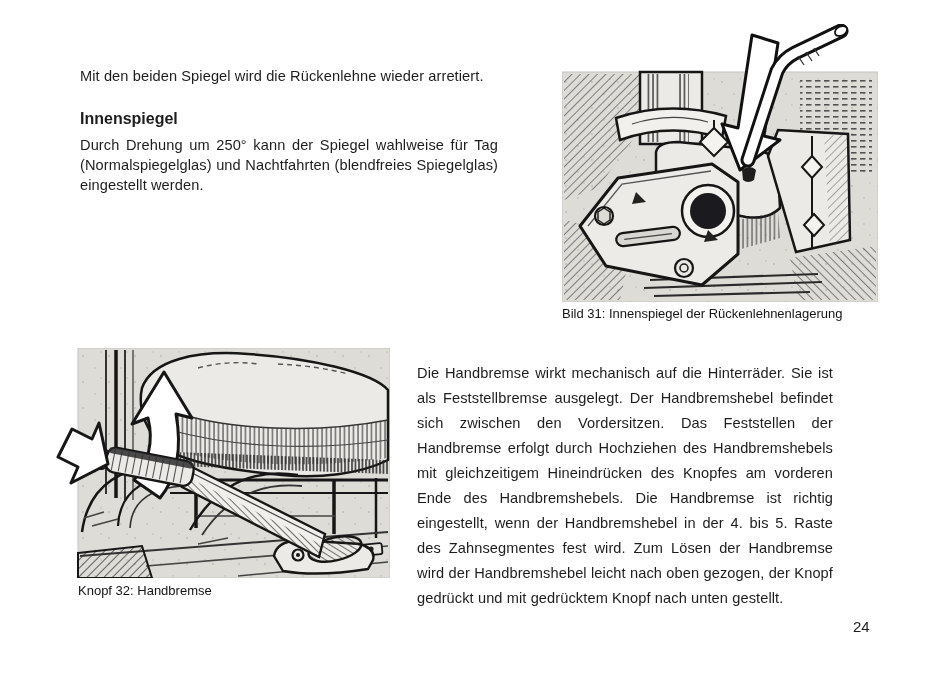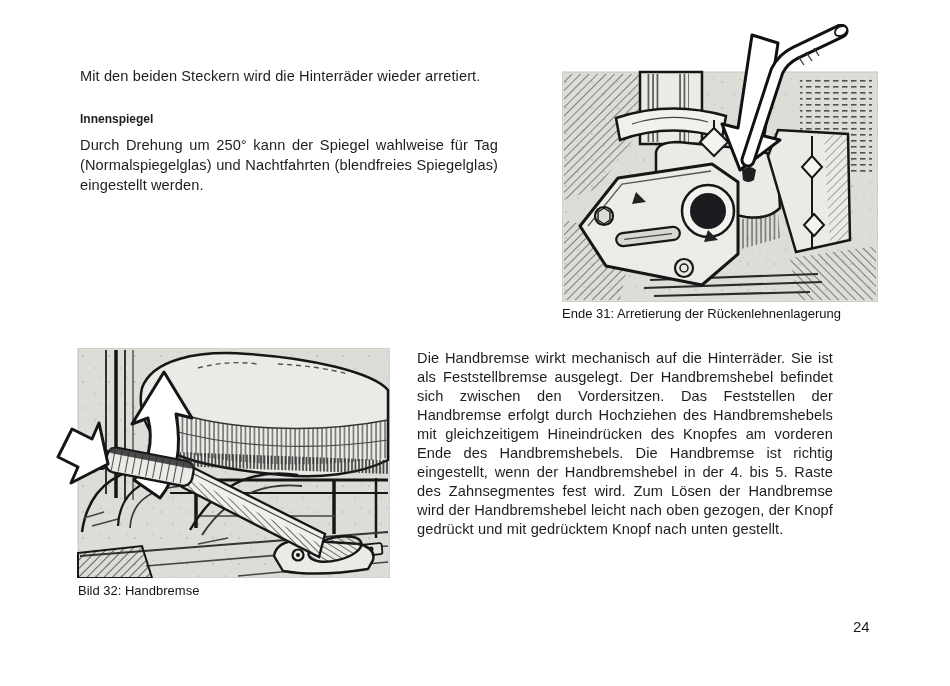--- a/index.html
+++ b/index.html
@@ -1,48 +1,48 @@
 <!DOCTYPE html>
 <html><head>
 <meta charset="utf-8">
 <style>
   html,body { margin:0; padding:0; background:#ffffff; }
   .page {
     position:relative; width:950px; height:686px; background:#ffffff;
     font-family:"Liberation Sans", sans-serif; color:#1d1d1d; overflow:hidden;
   }
   .body-text { font-size:14.6px; line-height:20px; text-align:justify; margin:0; letter-spacing:0.1px; }
-  .heading   { font-size:12px; font-weight:bold; margin:0; line-height:20px; }
+  .heading   { font-size:16px; font-weight:bold; margin:0; line-height:20px; }
   .caption   { font-size:13px; line-height:17px; margin:0; color:#141414; }
 
   .col-left  { position:absolute; left:80px;  top:66px;  width:418px; }
   .col-left .heading { margin-top:23px; }
   .col-left .body-text + .heading + .body-text,
   .col-left .heading + .body-text { margin-top:6px; }
 
   .col-right { position:absolute; left:417px; top:349px; width:416px; }
-  .col-right .body-text { margin-top:0; line-height:19px; }
+  .col-right .body-text { margin-top:12px; line-height:25px; }
 
   figure { margin:0; padding:0; position:absolute; }
   .figure-31 { left:562px; top:24px;  width:316px; }
   .figure-31 .caption { margin-top:3px; }
   .figure-32 { left:56px;  top:348px; width:334px; }
   .figure-32 .caption { margin-top:4px; margin-left:22px; }
 
   .page-number { position:absolute; left:853px; top:618px; font-size:15px; }
 
   svg { display:block; }
 </style>
 </head>
 <body>
 
 <div class="page">
 
   <div class="col-left">
-    <p class="body-text">Mit den beiden Steckern wird die Hinterräder wieder arretiert.</p>
+    <p class="body-text">Mit den beiden Spiegel wird die Rückenlehne wieder arretiert.</p>
     <h2 class="heading">Innenspiegel</h2>
     <p class="body-text">Durch Drehung um 250° kann der Spiegel wahlweise für Tag (Normalspiegelglas) und Nachtfahrten (blendfreies Spiegelglas) eingestellt werden.</p>
   </div>
 
   <figure class="figure-31">
     <svg width="316" height="278" viewBox="0 0 316 278" aria-hidden="true">
       <defs>
         <pattern id="hA-a" width="6" height="6" patternUnits="userSpaceOnUse" patternTransform="rotate(45)">
           <line x1="0" y1="0" x2="0" y2="6" stroke="#2a2a2a" stroke-width="1.4"></line>
         </pattern>
@@ -115,21 +115,21 @@
 
       <polygon points="216,19 202,112 218,116 178,146 160,100 176,104 190,11" fill="#ffffff" stroke="#111111" stroke-width="3" stroke-linejoin="round"></polygon>
 
       <g>
         <path d="M279,7 L233,29 Q221,35 215,47 L186,136" stroke="#111111" stroke-width="15" fill="none" stroke-linecap="round" stroke-linejoin="round"></path>
         <path d="M279,7 L233,29 Q221,35 215,47 L186,136" stroke="#ffffff" stroke-width="9" fill="none" stroke-linecap="round" stroke-linejoin="round"></path>
         <ellipse cx="279" cy="7" rx="6.5" ry="4.5" transform="rotate(-28 279 7)" fill="#ffffff" stroke="#111111" stroke-width="1.8"></ellipse>
         <path d="M236,32 l6,9 M244,28 l6,9 M252,24 l5,8" stroke="#333" stroke-width="1.3"></path>
       </g>
     </svg>
-    <figcaption class="caption">Ende 31: Arretierung der Rückenlehnenlagerung</figcaption>
+    <figcaption class="caption">Bild 31: Innenspiegel der Rückenlehnenlagerung</figcaption>
   </figure>
 
   <figure class="figure-32">
     <svg width="334" height="230" viewBox="-22 0 334 230" aria-hidden="true">
       <defs>
         <pattern id="hA-b" width="6" height="6" patternUnits="userSpaceOnUse" patternTransform="rotate(45)">
           <line x1="0" y1="0" x2="0" y2="6" stroke="#2a2a2a" stroke-width="1.4"></line>
         </pattern>
         <pattern id="hB-b" width="5" height="5" patternUnits="userSpaceOnUse" patternTransform="rotate(-45)">
           <line x1="0" y1="0" x2="0" y2="5" stroke="#2a2a2a" stroke-width="1.3"></line>
@@ -209,21 +209,21 @@
           <rect x="13" y="110" width="15" height="20" rx="4.5" fill="#d6d4cf" stroke="#161616" stroke-width="2"></rect>
           <path d="M18,112 L18,128 M23,112 L23,129" stroke="#333" stroke-width="1.2"></path>
           <rect x="27" y="106" width="88" height="25" rx="9" fill="#eceae6" stroke="#161616" stroke-width="2.4"></rect>
           <path d="M34,108 L34,129 M41,108 L41,129 M48,108 L48,129 M55,108 L55,129 M62,108 L62,129 M69,108 L69,129 M76,108 L76,129 M83,108 L83,129 M90,108 L90,129 M97,108 L97,129 M104,108 L104,129" stroke="#555" stroke-width="1.1"></path>
           <rect x="28" y="106.5" width="86" height="6" rx="3" fill="#2e2e2e" opacity="0.85"></rect>
         </g>
       </g>
 
       <polygon points="-20,109 0,119 -7,135 30,116 21,75 14,91 -6,81" fill="#ffffff" stroke="#161616" stroke-width="3" stroke-linejoin="round"></polygon>
     </svg>
-    <figcaption class="caption">Bild 32: Handbremse</figcaption>
+    <figcaption class="caption">Knopf 32: Handbremse</figcaption>
   </figure>
 
   <div class="col-right">
     <p class="body-text">Die Handbremse wirkt mechanisch auf die Hinterräder. Sie ist als Feststellbremse ausgelegt. Der Handbremshebel befindet sich zwischen den Vordersitzen. Das Feststellen der Handbremse erfolgt durch Hochziehen des Handbremshebels mit gleichzeitigem Hineindrücken des Knopfes am vorderen Ende des Handbremshebels. Die Handbremse ist richtig eingestellt, wenn der Handbremshebel in der 4. bis 5. Raste des Zahnsegmentes fest wird. Zum Lösen der Handbremse wird der Handbremshebel leicht nach oben gezogen, der Knopf gedrückt und mit gedrücktem Knopf nach unten gestellt.</p>
   </div>
 
   <div class="page-number">24</div>
 
 </div>
 

